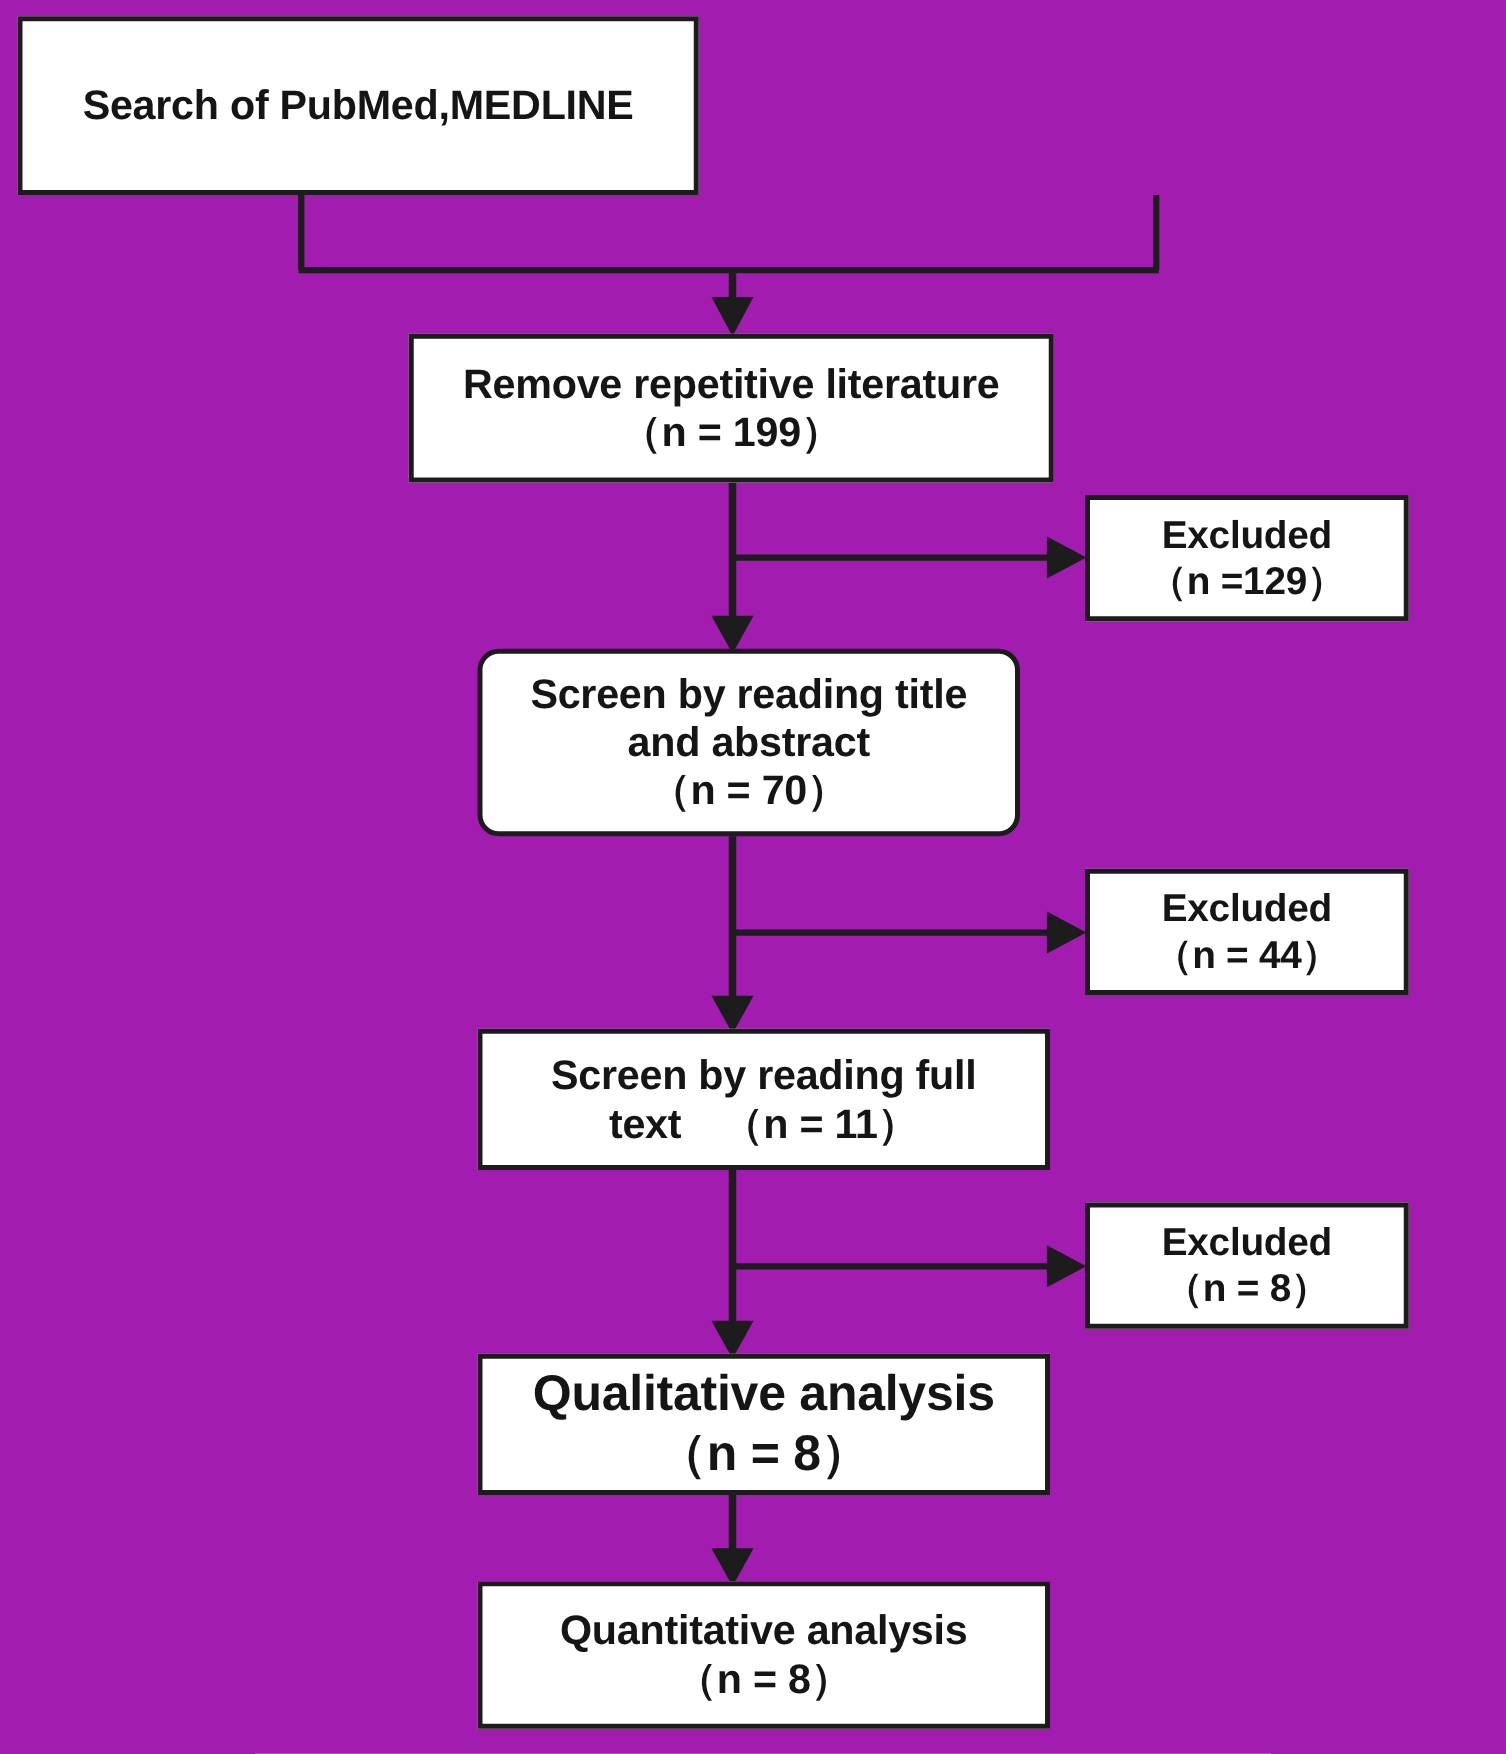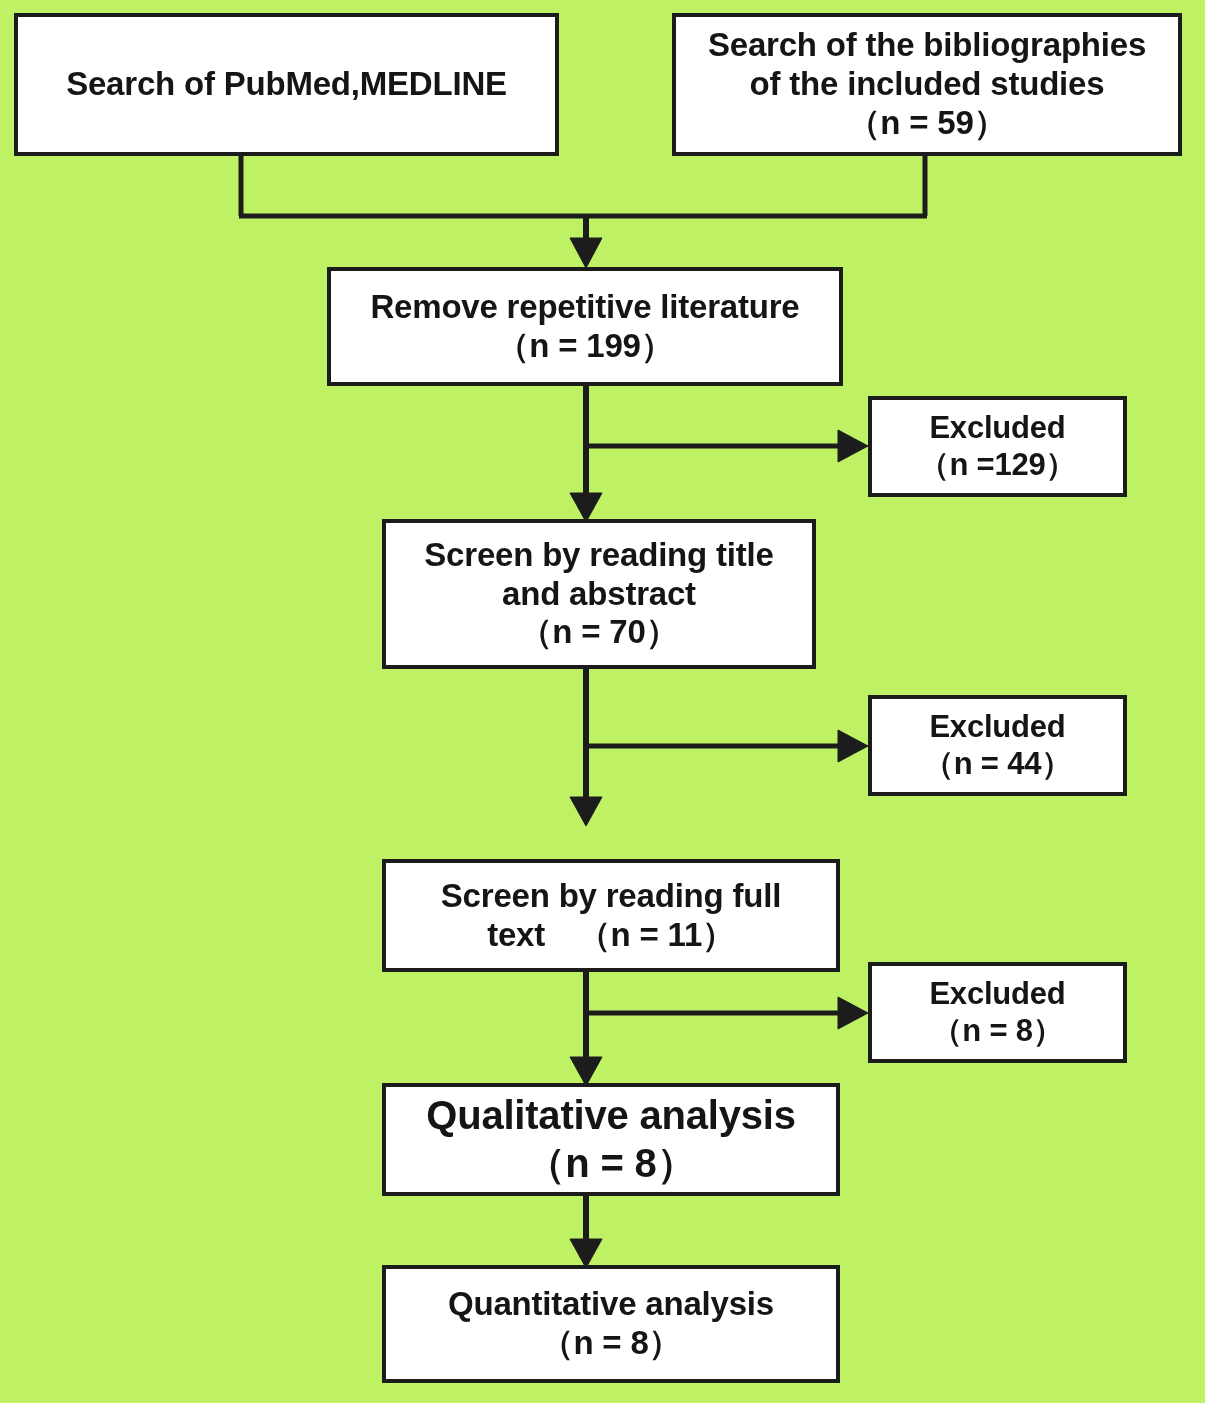--- a/index.html
+++ b/index.html
@@ -11,21 +11,21 @@
   body {
     width: 1205px;
     height: 1403px;
     font-family: "Liberation Sans", sans-serif;
     overflow: hidden;
   }
   #diagram-root {
     position: relative;
     width: 1205px;
     height: 1403px;
-    background: #bef264;
+    background: #a21caf;
   }
   svg.flow-canvas {
     position: absolute;
     top: 0;
     left: 0;
     width: 1205px;
     height: 1403px;
   }
   .flow-box {
     position: absolute;
@@ -43,22 +43,22 @@
     letter-spacing: -0.2px;
   }
   .flow-box .line {
     display: block;
     white-space: pre;
   }
   
   #box-pubmed      { left: 14px;  top: 13px;   width: 545px; height: 143px; font-size: 33px; }
   #box-biblio      { left: 672px; top: 13px;   width: 510px; height: 143px; font-size: 33px; }
   #box-remove      { left: 327px; top: 267px;  width: 516px; height: 119px; font-size: 33px; }
-  #box-screen-ta   { left: 382px; top: 519px;  width: 434px; height: 150px; font-size: 33px; }
-  #box-screen-full { left: 382px; top: 823px;  width: 458px; height: 113px; font-size: 33px; margin-top: 36px; }
+  #box-screen-ta   { left: 382px; top: 519px;  width: 434px; height: 150px; font-size: 33px; border-radius: 17px; }
+  #box-screen-full { left: 382px; top: 823px;  width: 458px; height: 113px; font-size: 33px; }
   #box-qual        { left: 382px; top: 1083px; width: 458px; height: 113px; font-size: 40px; }
   #box-quant       { left: 382px; top: 1265px; width: 458px; height: 118px; font-size: 33px; }
   #box-excl-1      { left: 868px; top: 396px;  width: 259px; height: 101px; font-size: 31px; }
   #box-excl-2      { left: 868px; top: 695px;  width: 259px; height: 101px; font-size: 31px; }
   #box-excl-3      { left: 868px; top: 962px;  width: 259px; height: 101px; font-size: 31px; }
 </style>
 </head>
 <body>
 
 <div id="diagram-root">
@@ -96,25 +96,20 @@
       <path d="M 586 1196 L 586 1251" stroke-width="6" fill="none"></path>
       <polygon points="570,1239 602,1239 586,1268"></polygon>
 
     </g>
   </svg>
 
   <div class="flow-box" id="box-pubmed">
     <span class="line">Search of PubMed,MEDLINE</span>
   </div>
 
-  <div class="flow-box" id="box-biblio">
-    <span class="line">Search of the bibliographies</span>
-    <span class="line">of the included studies</span>
-    <span class="line">（n = 59）</span>
-  </div>
 
   <div class="flow-box" id="box-remove">
     <span class="line">Remove repetitive literature</span>
     <span class="line">（n = 199）</span>
   </div>
 
   <div class="flow-box" id="box-excl-1">
     <span class="line">Excluded</span>
     <span class="line">（n =129）</span>
   </div>

